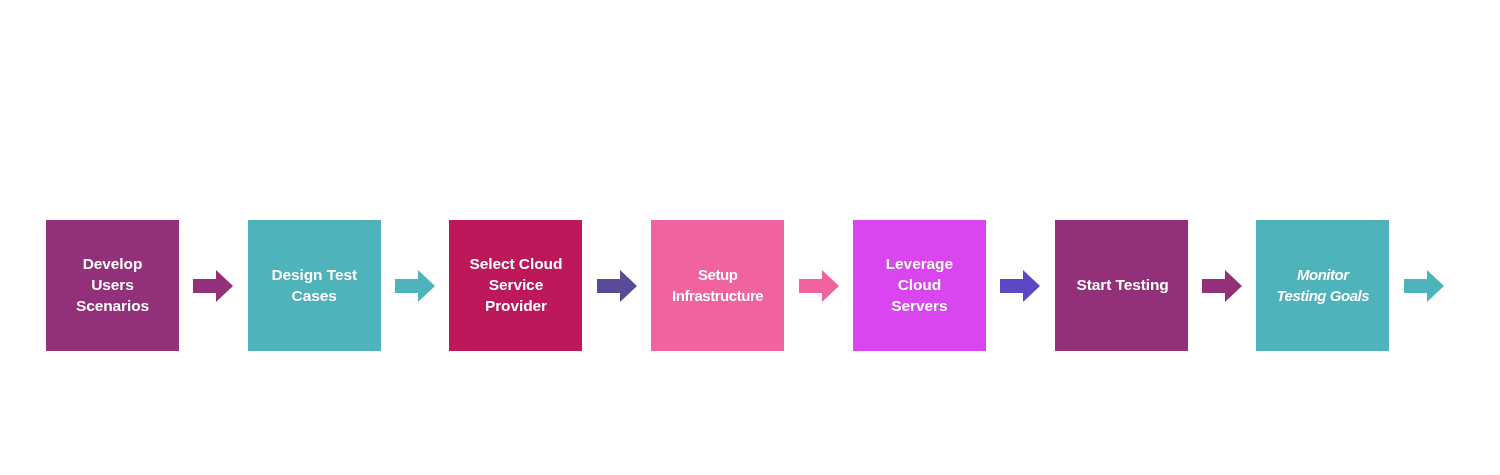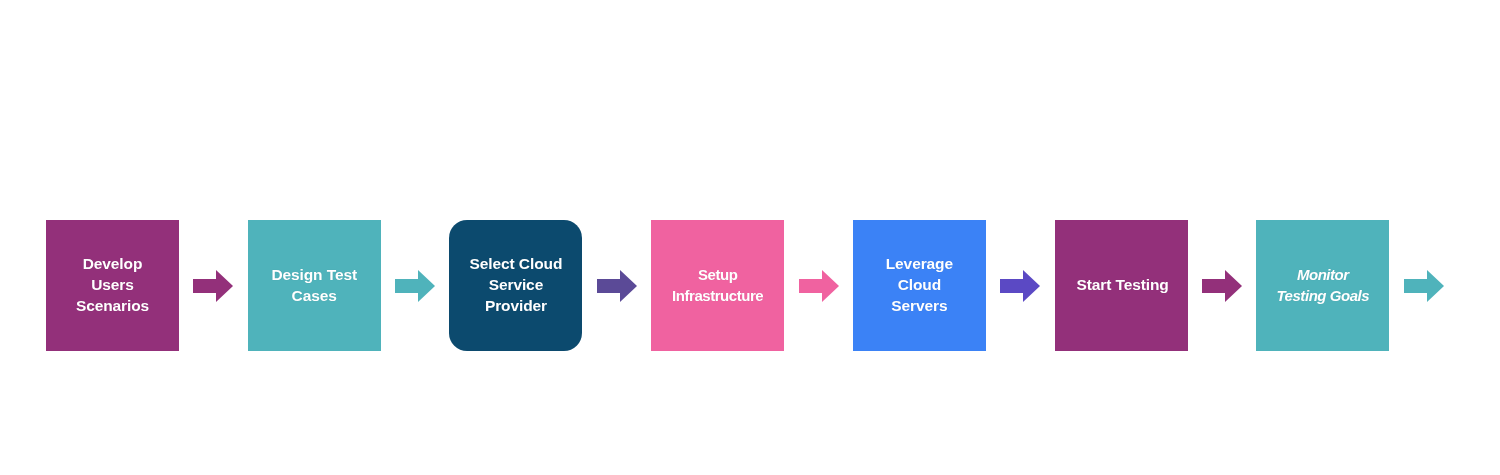--- a/index.html
+++ b/index.html
@@ -84,40 +84,40 @@
       </div>
       <div class="step-box" style="background: rgb(79, 179, 187);">
         <div class="step-label">Design Test
 Cases</div>
       </div>
       <div class="arrow-cell">
         <svg class="arrow-svg" viewBox="0 0 40 34">
           <path d="M0,10 L23,10 L23,1 L40,17 L23,33 L23,24 L0,24 Z" fill="#4fb3bb"></path>
         </svg>
       </div>
-      <div class="step-box" style="background: #0c4a6e; border-radius: 18px;">
+      <div class="step-box" style="background: #be185d;">
         <div class="step-label">Select Cloud
 Service
 Provider</div>
       </div>
       <div class="arrow-cell">
         <svg class="arrow-svg" viewBox="0 0 40 34">
           <path d="M0,10 L23,10 L23,1 L40,17 L23,33 L23,24 L0,24 Z" fill="#5b4a97"></path>
         </svg>
       </div>
       <div class="step-box" style="background: rgb(240, 98, 160);">
         <div class="step-label tight">Setup
 Infrastructure</div>
       </div>
       <div class="arrow-cell">
         <svg class="arrow-svg" viewBox="0 0 40 34">
           <path d="M0,10 L23,10 L23,1 L40,17 L23,33 L23,24 L0,24 Z" fill="#f062a0"></path>
         </svg>
       </div>
-      <div class="step-box" style="background: #3b82f6;">
+      <div class="step-box" style="background: #d946ef;">
         <div class="step-label">Leverage
 Cloud
 Servers</div>
       </div>
       <div class="arrow-cell">
         <svg class="arrow-svg" viewBox="0 0 40 34">
           <path d="M0,10 L23,10 L23,1 L40,17 L23,33 L23,24 L0,24 Z" fill="#5b49c4"></path>
         </svg>
       </div>
       <div class="step-box" style="background: rgb(147, 48, 122); padding-left: 8px;">

